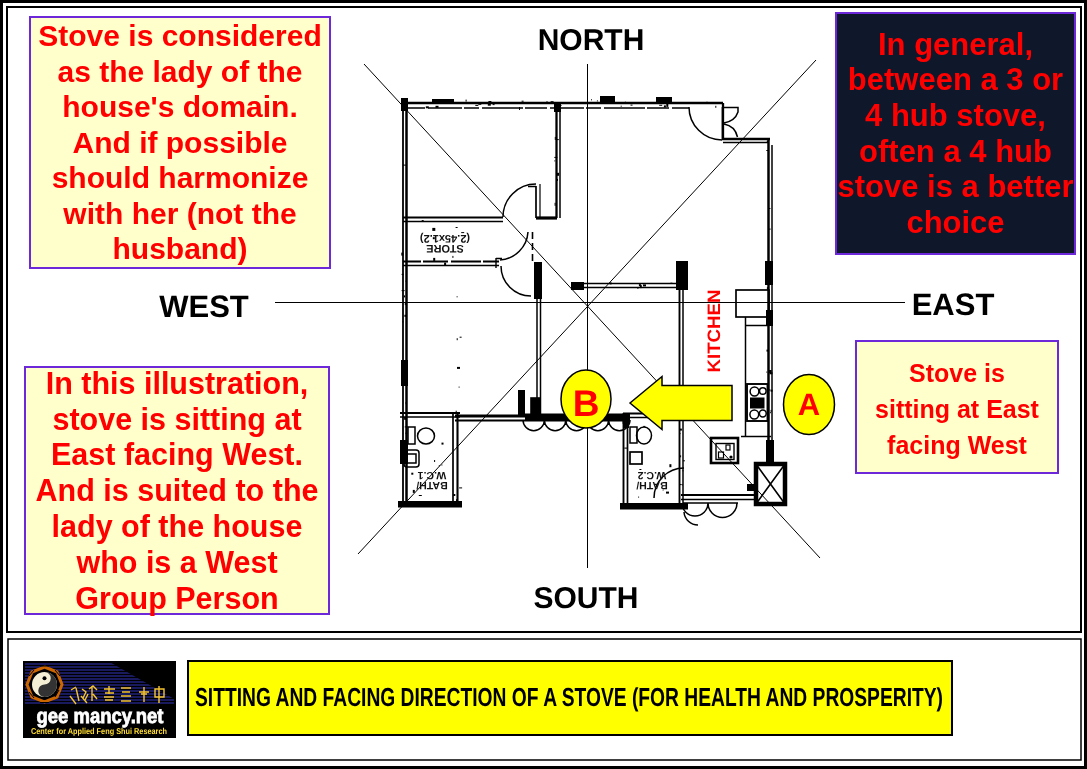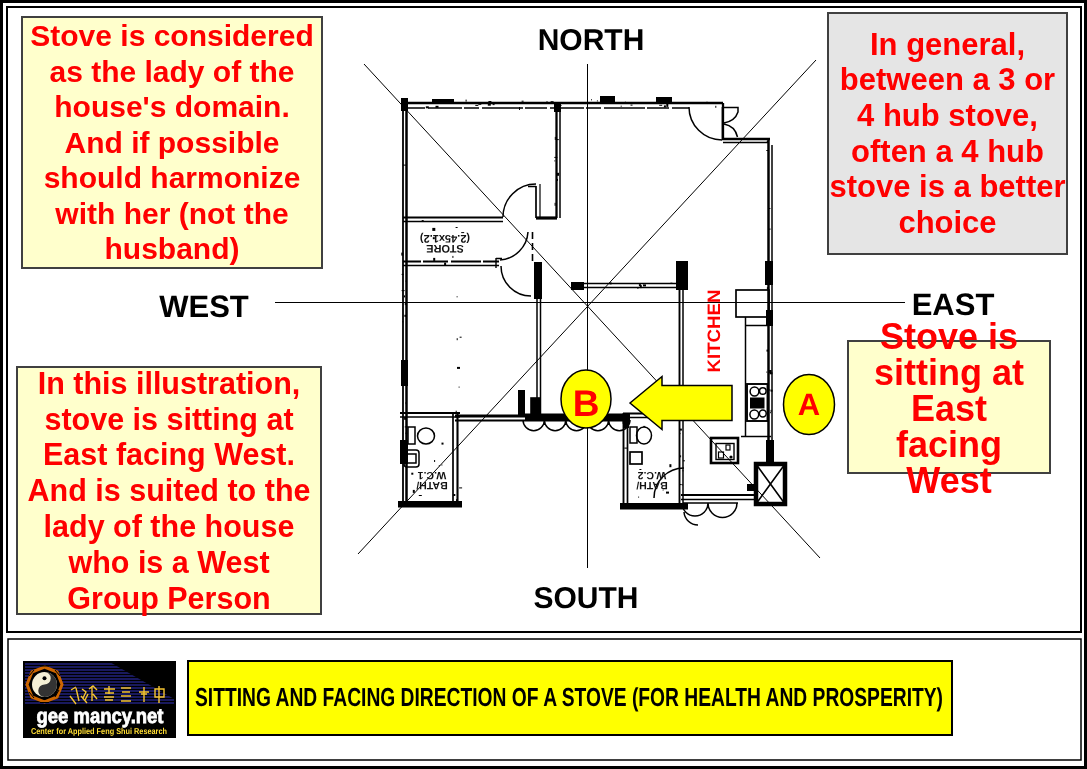--- a/index.html
+++ b/index.html
@@ -1,21 +1,21 @@
 <!DOCTYPE html>
 <html><head>
 <meta charset="utf-8">
 <style>
 html,body{margin:0;padding:0;background:#fff;}
 #c{position:relative;width:1087px;height:769px;font-family:"Liberation Sans",sans-serif;overflow:hidden;background:#fff;}
 svg{position:absolute;left:0;top:0;}
 svg text{-webkit-font-smoothing:antialiased;text-rendering:geometricPrecision;}
-.box{position:absolute;border:2px solid #404040;display:flex;flex-direction:column;justify-content:center;text-align:center;font-weight:bold;color:#f00;}
+.box{position:absolute;border:2px solid #6d28d9;display:flex;flex-direction:column;justify-content:center;text-align:center;font-weight:bold;color:#f00;margin-left:8px;}
 .cream{background:#ffffcc;}
-.yel{background:#e5e5e5;}
+.yel{background:#0f172a;}
 </style>
 </head>
 <body>
 <div id="c">
 <svg width="1087" height="769" viewBox="0 0 1087 769">
 
 <rect x="1.5" y="1.5" width="1084" height="766" fill="none" stroke="#000" stroke-width="3"></rect>
 
 <rect x="7" y="7" width="1074" height="625" fill="none" stroke="#000" stroke-width="2"></rect>
 
@@ -362,15 +362,15 @@
 <rect x="188" y="661" width="764" height="74" fill="#ffff00" stroke="#000" stroke-width="2"></rect>
 <text x="195" y="706" font-size="26" font-weight="bold" fill="#000" textLength="748" lengthAdjust="spacingAndGlyphs" font-family="Liberation Sans, sans-serif">SITTING AND FACING DIRECTION OF A STOVE (FOR HEALTH AND PROSPERITY)</text>
 </svg>
 
 <div class="box cream" style="left:21px;top:16px;width:298px;height:249px;font-size:30px;line-height:35.5px;">Stove is considered<br>as the lady of the<br>house's domain.<br>And if possible<br>should harmonize<br>with her (not the<br>husband)</div>
 
 <div class="box yel" style="left:827px;top:12px;width:237px;height:239px;font-size:31px;line-height:35.6px;">In general,<br>between a 3 or<br>4 hub stove,<br>often a 4 hub<br>stove is a better<br>choice</div>
 
 <div class="box cream" style="left:16px;top:366px;width:302px;height:244px;font-size:30.5px;line-height:35.8px;padding-top:1px;">In this illustration,<br>stove is sitting at<br>East facing West.<br>And is suited to the<br>lady of the house<br>who is a West<br>Group Person</div>
 
-<div class="box cream" style="left:847px;top:340px;width:200px;height:127px;font-size:36px;line-height:36px;padding-top:3px;">Stove is<br>sitting at East<br>facing West</div>
+<div class="box cream" style="left:847px;top:340px;width:200px;height:127px;font-size:25px;line-height:36px;padding-top:3px;">Stove is<br>sitting at East<br>facing West</div>
 
 </div>
 
 </body></html>

